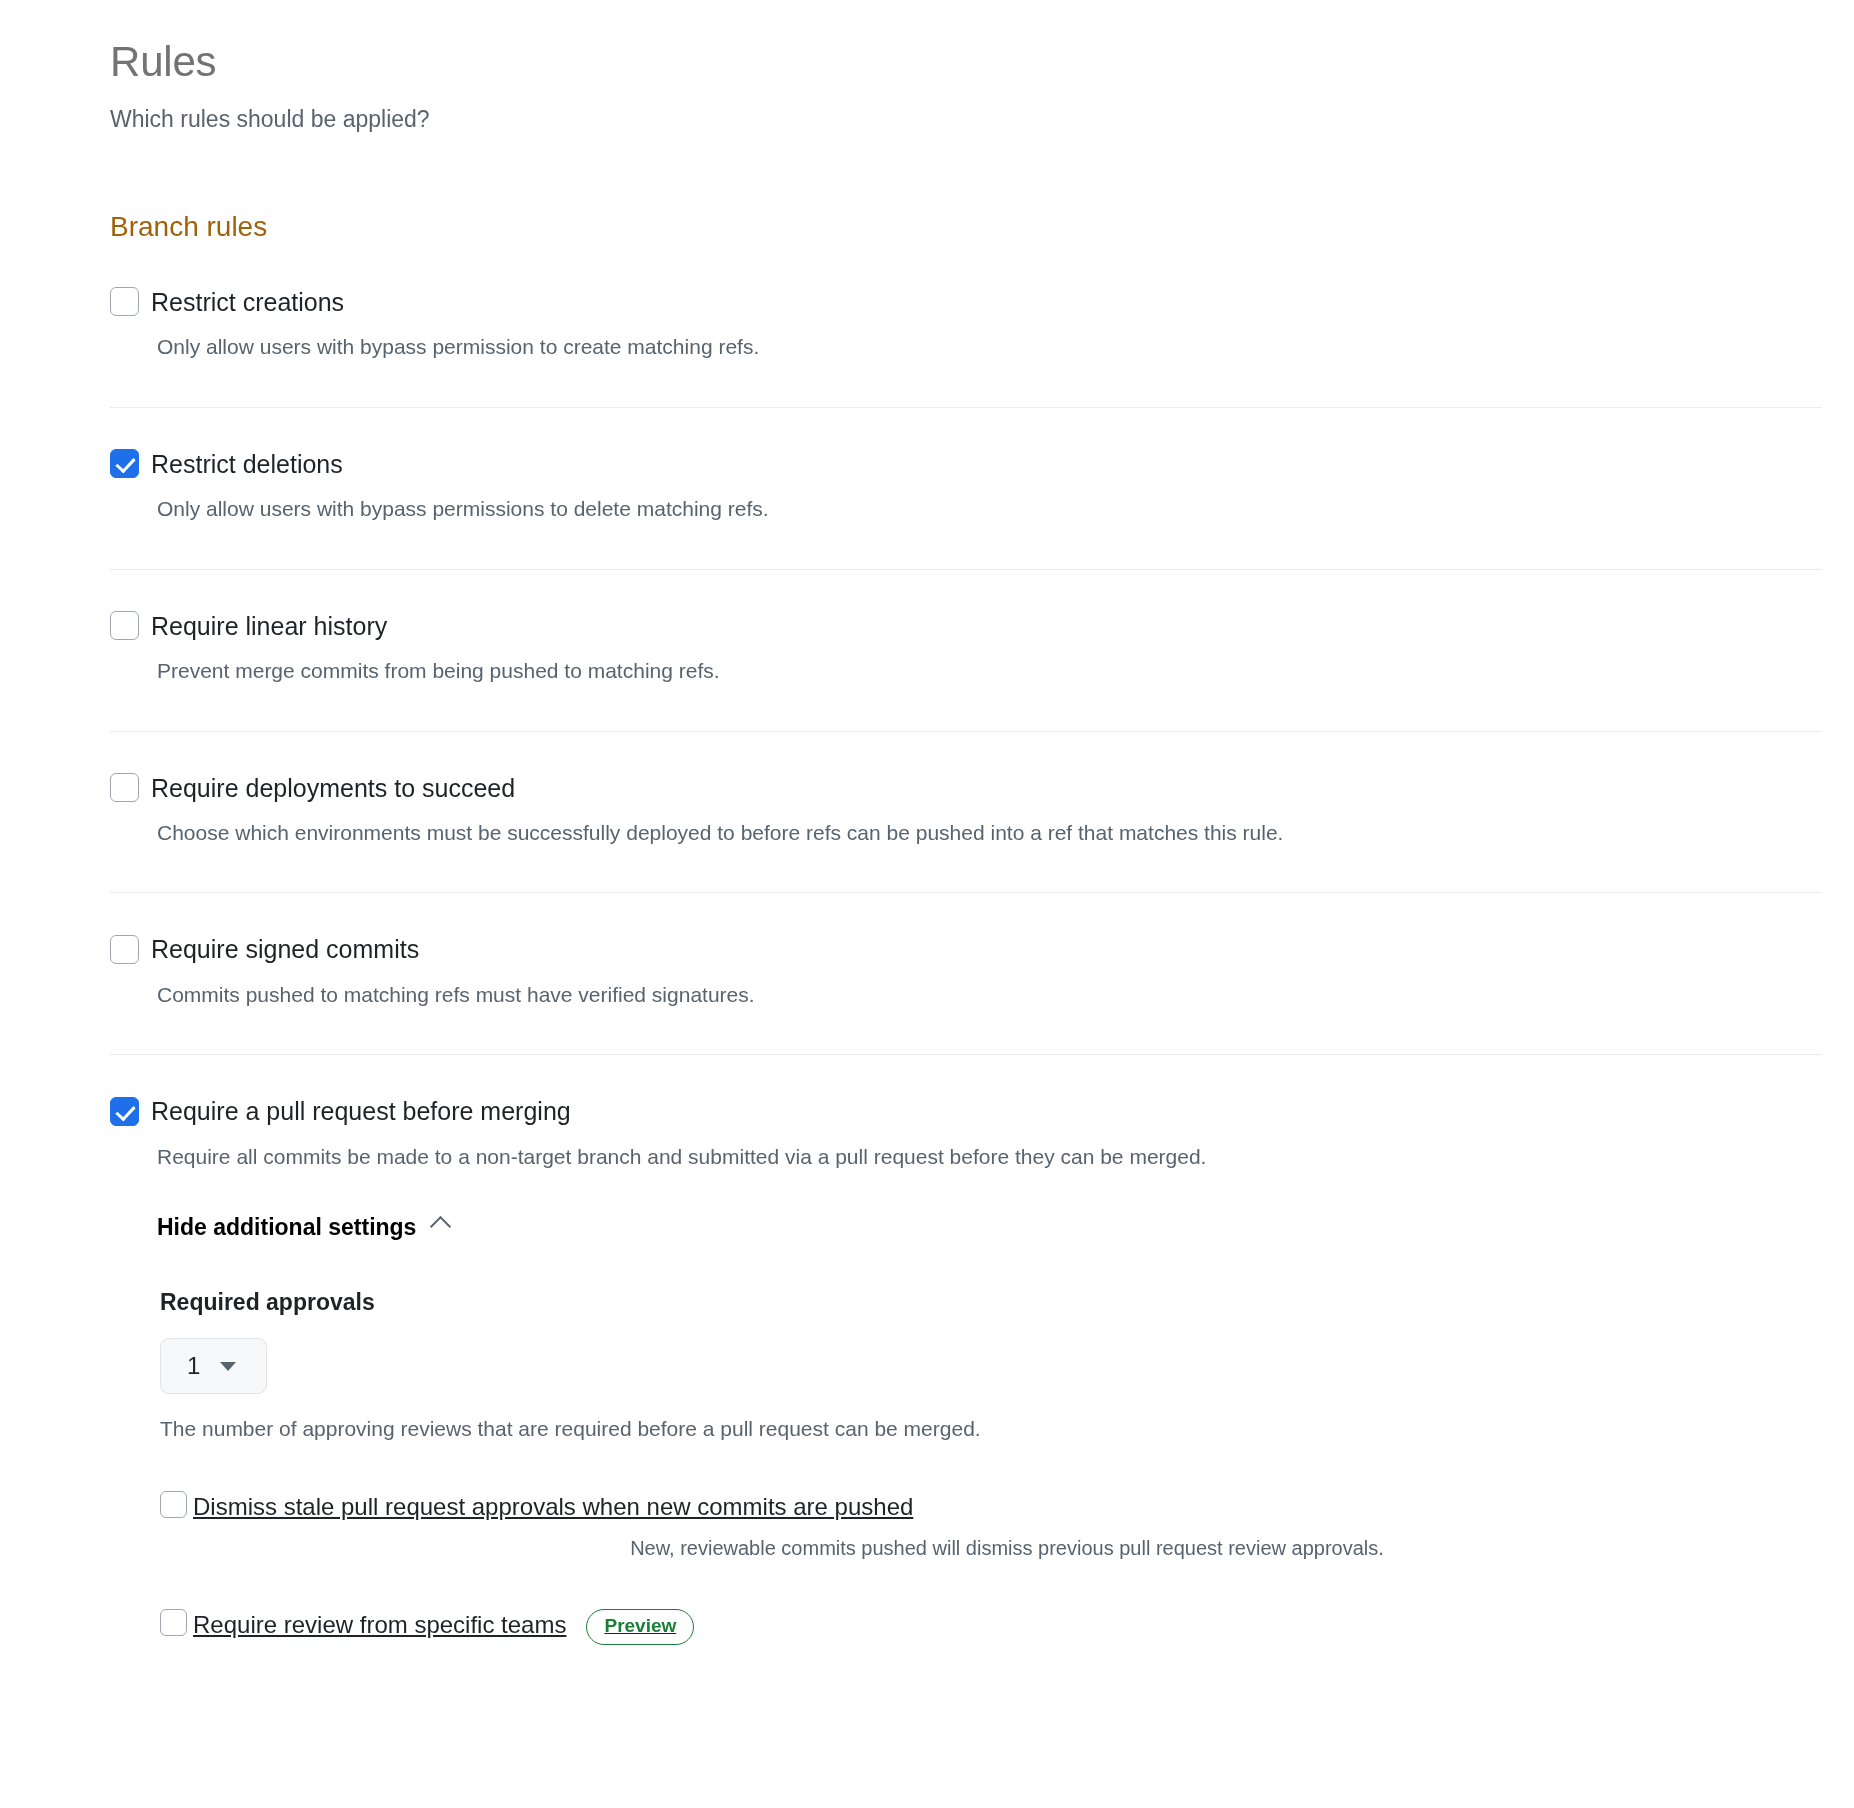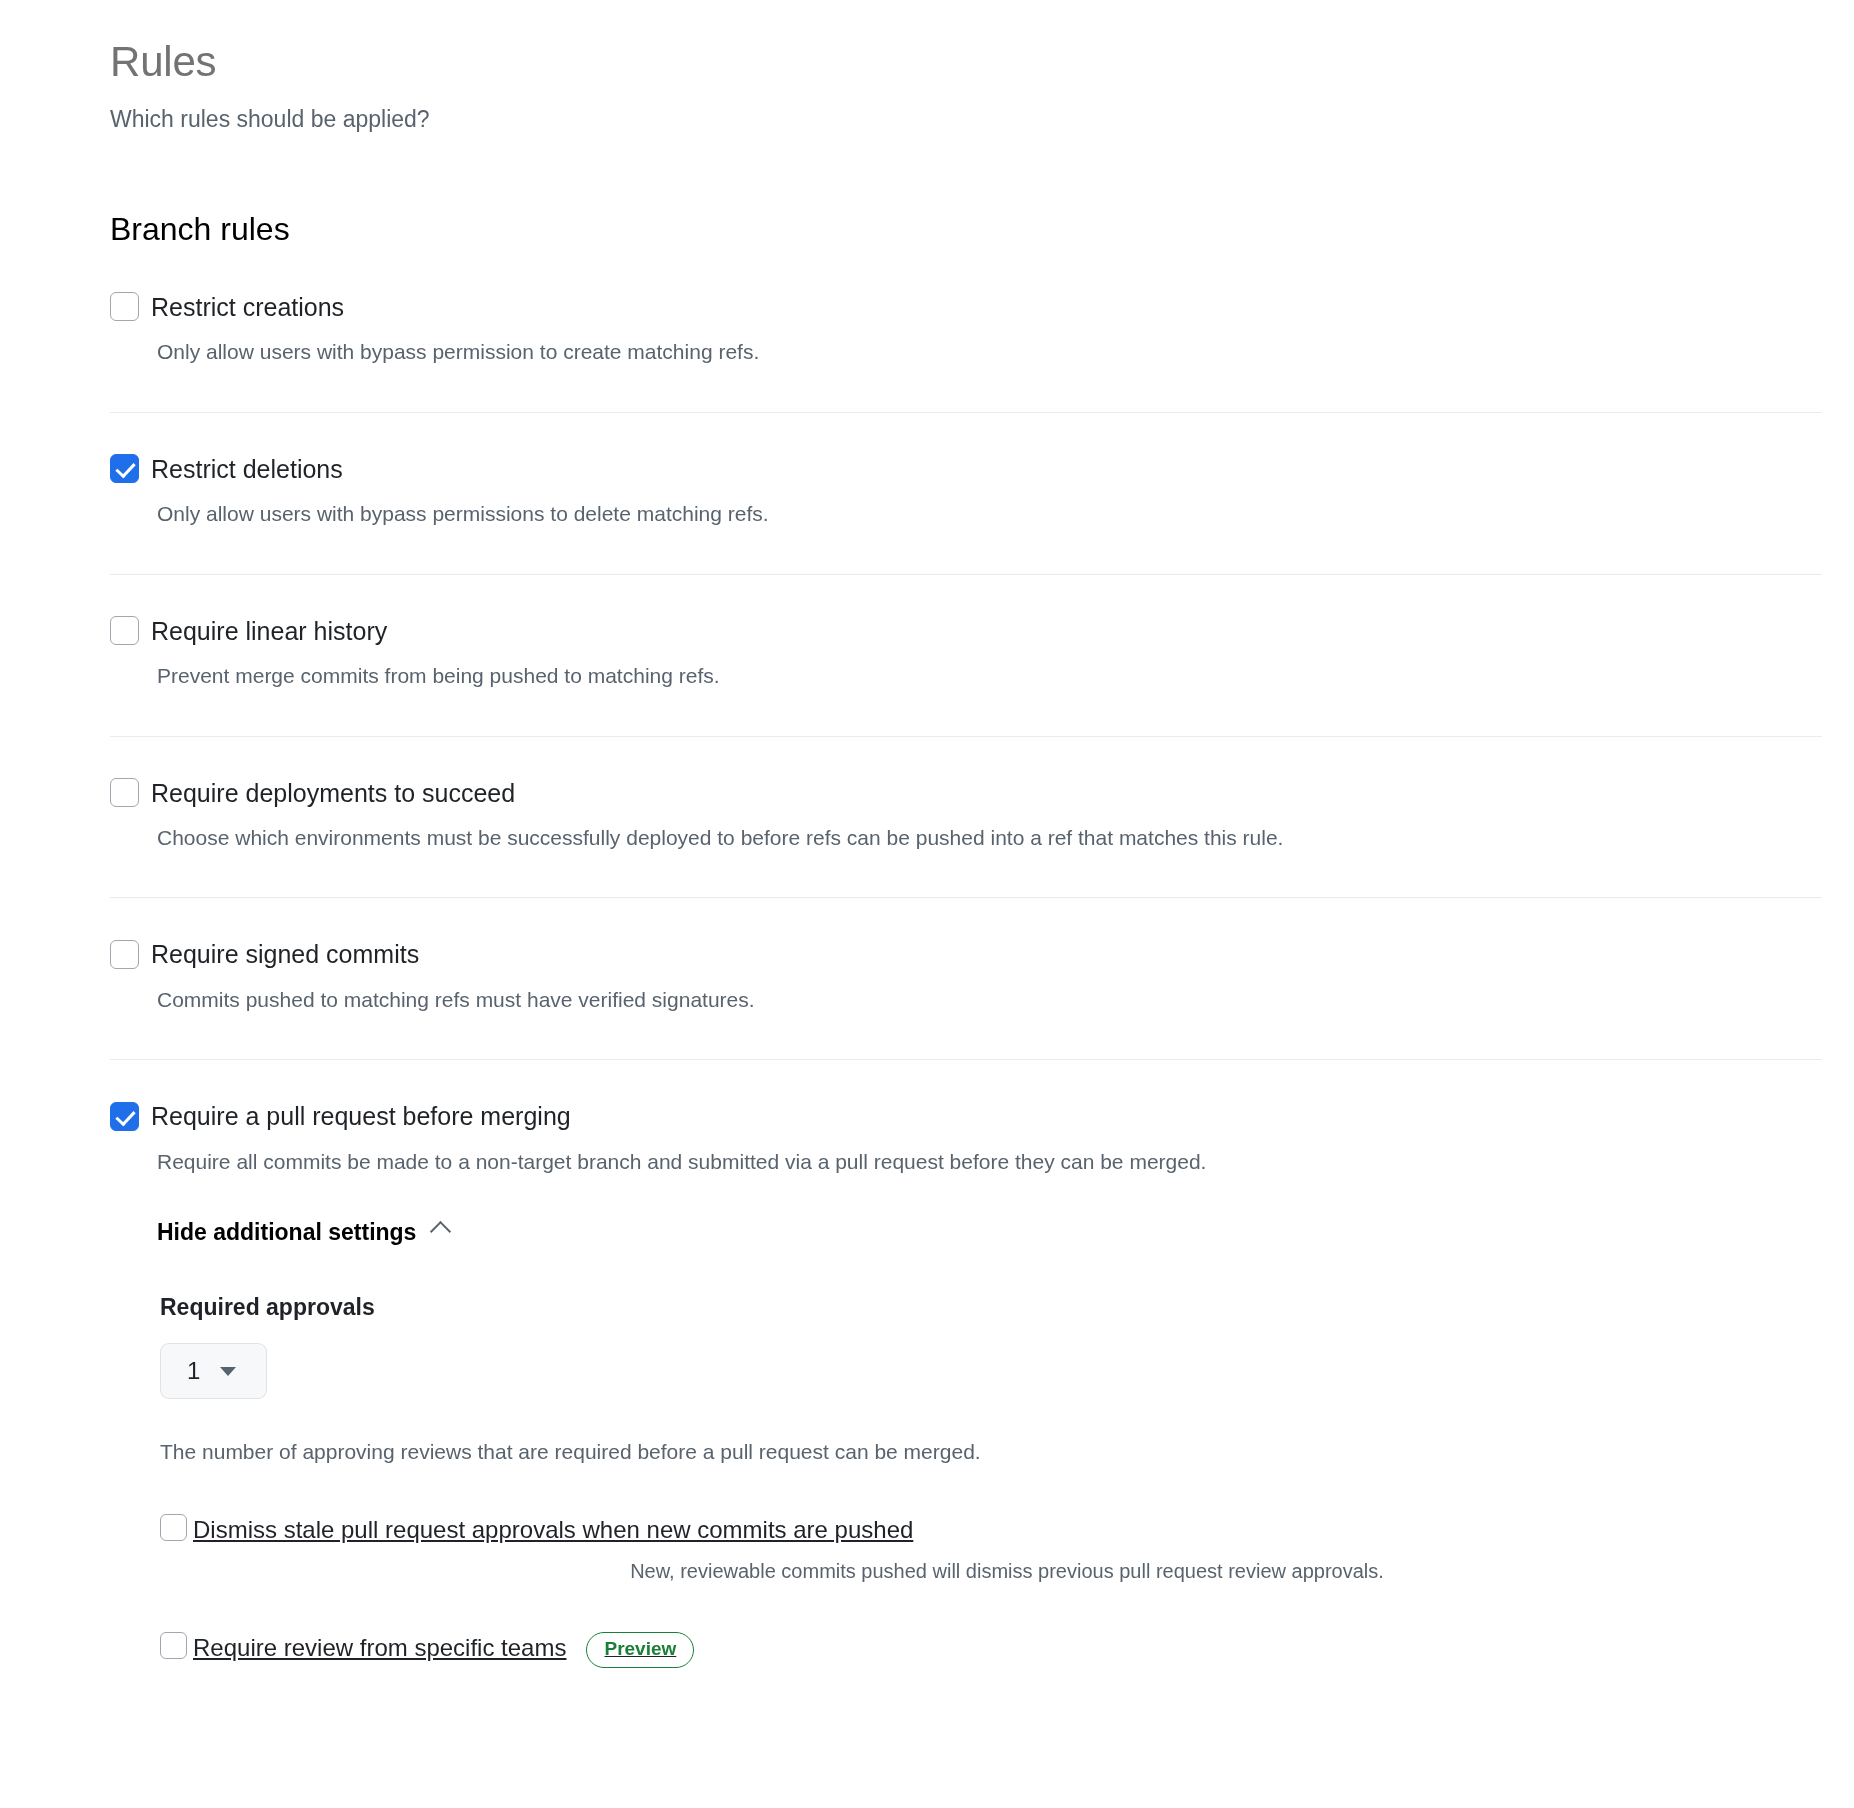--- a/index.html
+++ b/index.html
@@ -29,23 +29,23 @@
     color: #737373;
   }
   .page-subtitle {
     font-size: 23px;
     font-weight: 400;
     color: #59636e;
     margin: 0 0 74px 0;
     line-height: 1.4;
   }
   .section-title {
-    font-size: 32px;
-    font-weight: 400;
-    color: #000000;
+    font-size: 28px;
+    font-weight: 400;
+    color: #a16207;
     margin: 0 0 42px 0;
     line-height: 1.25;
   }
 
   .rules-list {
     width: 1712px;
   }
   .rule-row {
     padding: 0 0 44px 0;
     border-bottom: 1px solid #e9ebef;
@@ -163,21 +163,21 @@
   .caret {
     width: 0; height: 0;
     border-left: 8px solid transparent;
     border-right: 8px solid transparent;
     border-top: 9px solid #59636e;
     margin-right: 2px;
   }
   .select-desc {
     font-size: 21px;
     color: #59636e;
-    margin: 38px 0 0 3px;
+    margin: 20px 0 0 3px;
     line-height: 1.45;
   }
 
   .sub-rule {
     margin: 46px 0 0 3px;
   }
   .sub-rule .rule-head { gap: 6px; align-items: flex-start; text-decoration: underline; }
   .sub-rule .rule-label { font-size: 24px; }
   .sub-rule .rule-desc { font-size: 20px; margin: 12px 0 0 32px; text-align: center; }
 

